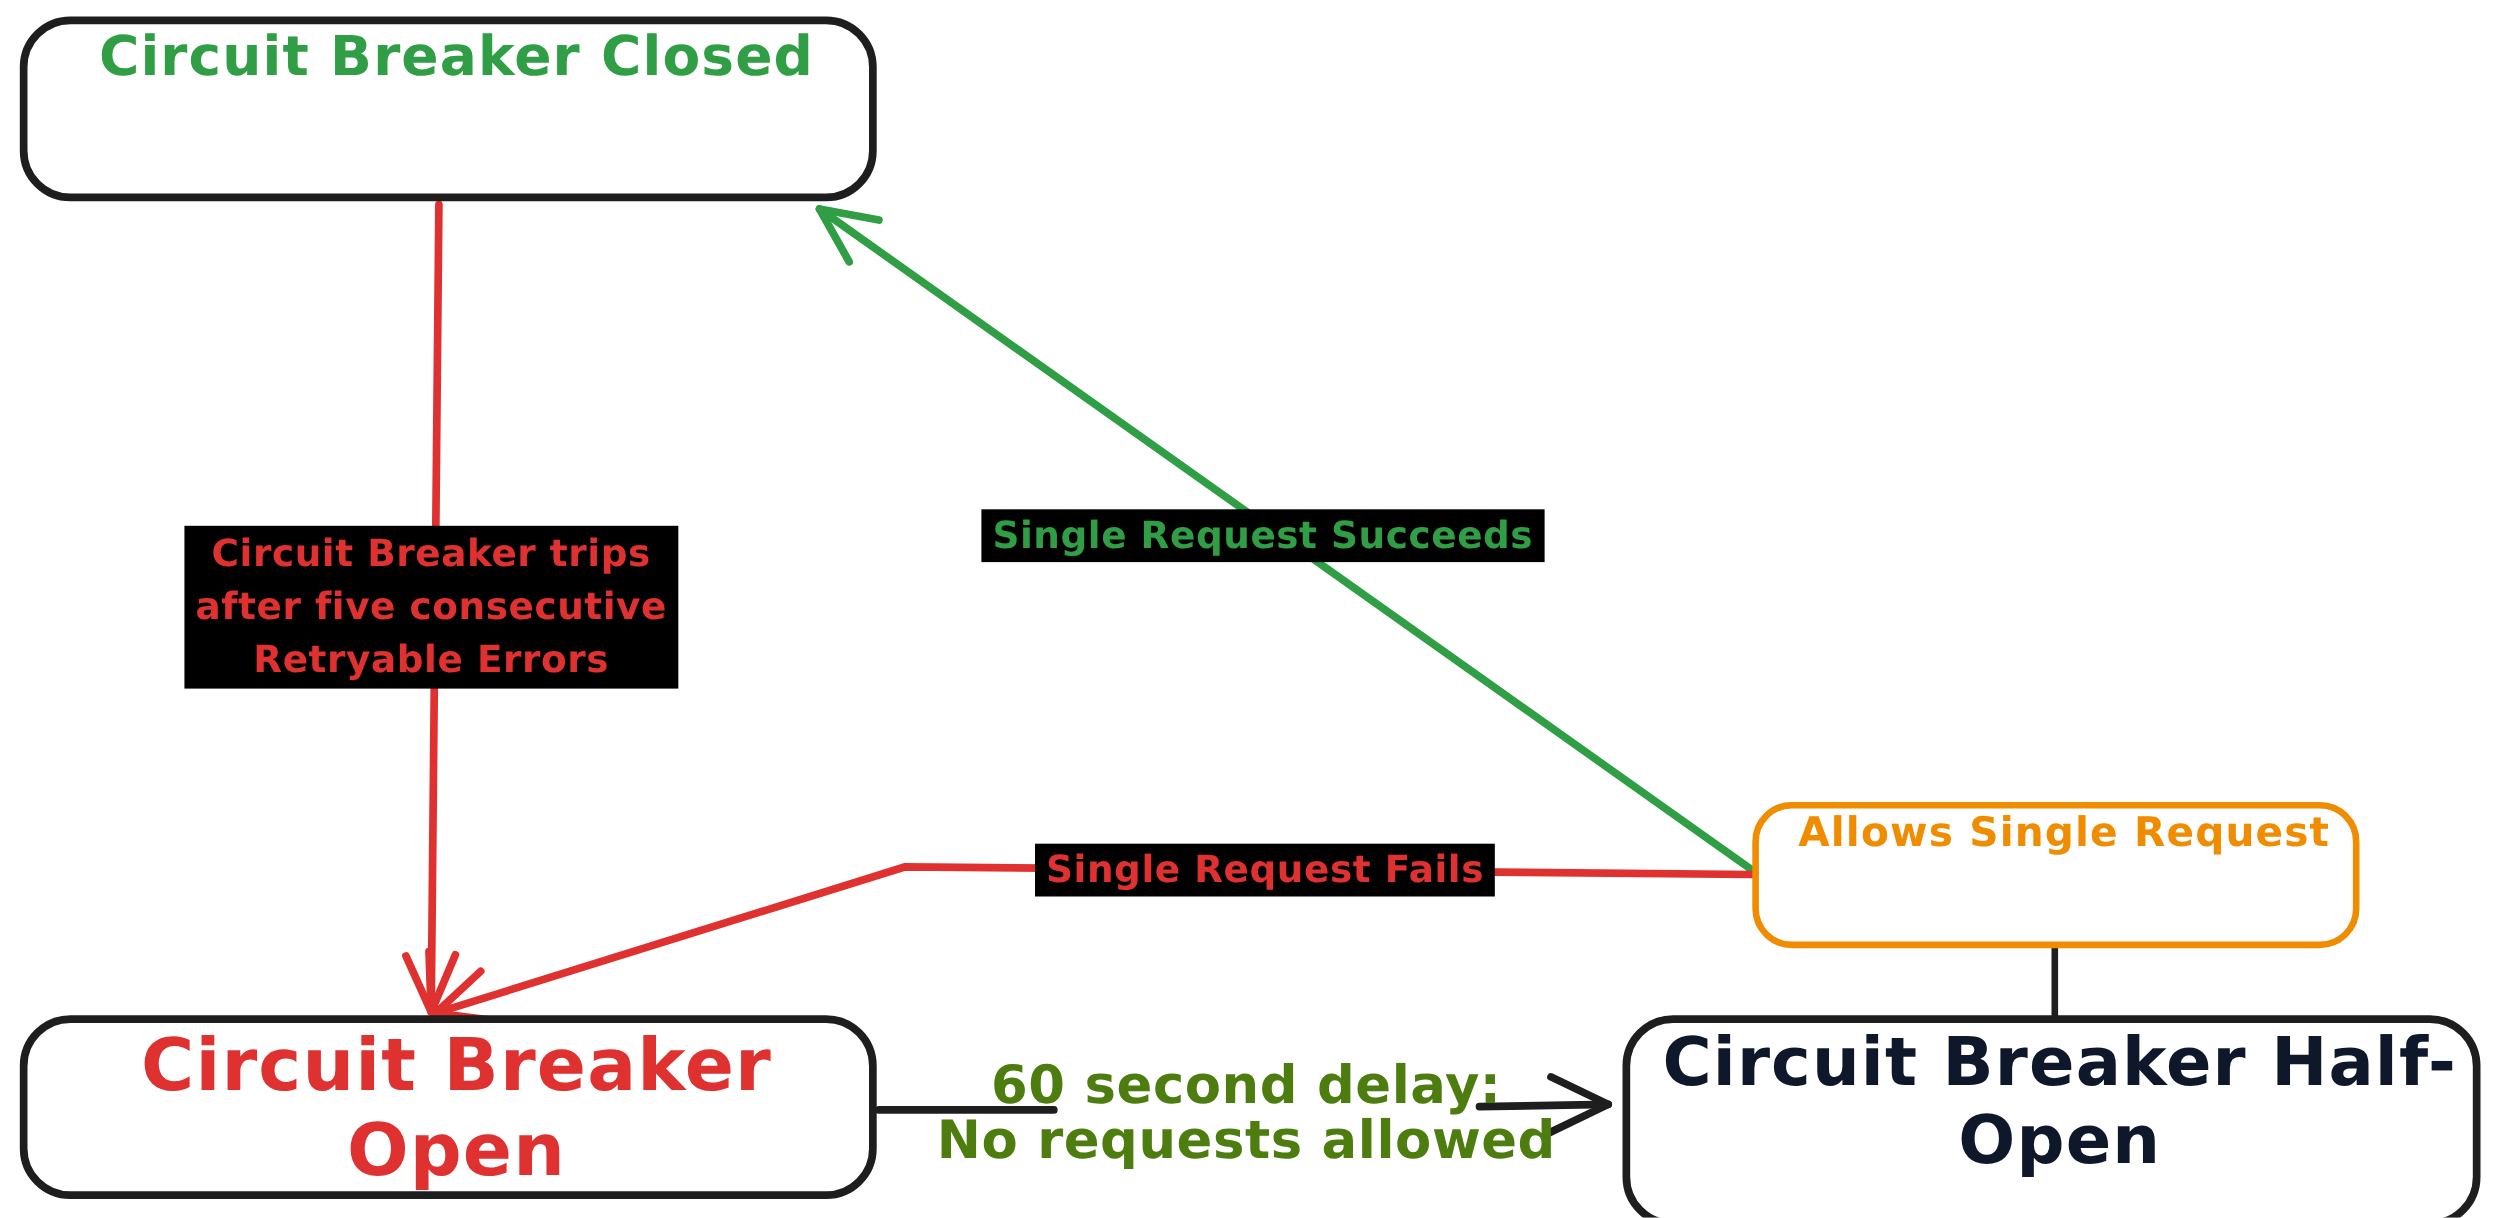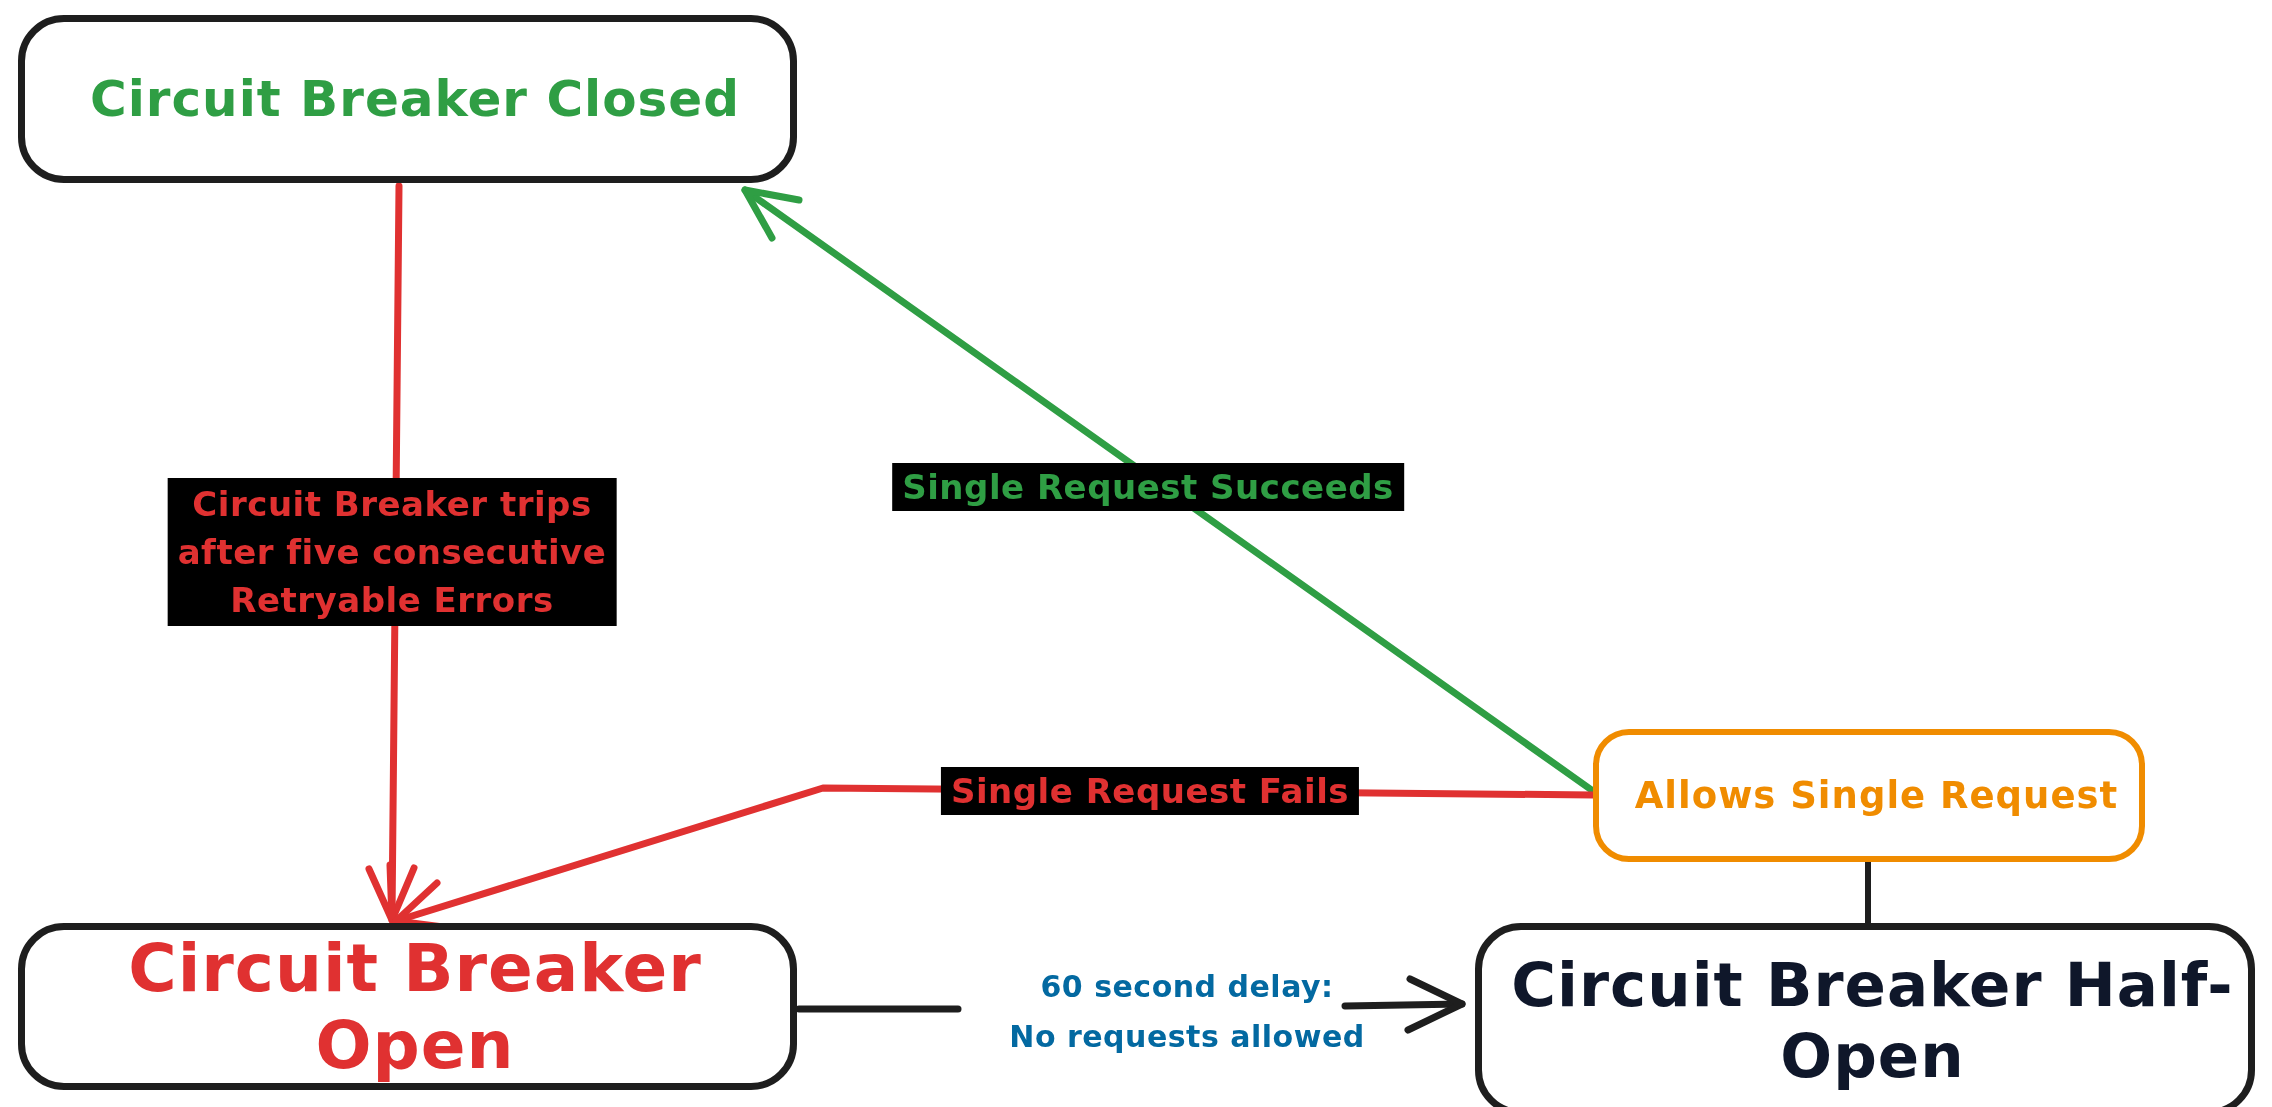--- a/index.html
+++ b/index.html
@@ -13,21 +13,21 @@
   .edges{position:absolute;left:0;top:0;width:2272px;height:1107px;}
   .edges path{fill:none;stroke-width:7;stroke-linecap:round;stroke-linejoin:round;}
   .edges path.thin{stroke-width:6;}
 
   .node{
     position:absolute;
     box-sizing:border-box;
     background:#ffffff;
     border:7px solid #1e1e1e;
     border-radius:46px;
-    display:flex;align-items:center;justify-content:center;
+    display:flex;justify-content:center;
     font-weight:bold;
     letter-spacing:1px;
     text-align:center;
     padding-left:15px;
   }
   .node-closed{left:18px;top:15px;width:779px;height:168px;color:#2f9e44;font-size:50px;}
   .node-open{left:18px;top:923px;width:779px;height:167px;color:#e03131;font-size:66px;}
   .node-half{left:1475px;top:923px;width:780px;height:193px;color:#0f172a;font-size:61px;}
   .node-allows{
     left:1593px;top:729px;width:552px;height:133px;
@@ -41,21 +41,21 @@
     background:#000000;
     font-weight:bold;
     text-align:center;
     white-space:pre-line;
     letter-spacing:0.5px;
     padding:2px 10px;
   }
   .lbl-trip{left:392px;top:552px;color:#e03131;font-size:34px;line-height:48px;}
   .lbl-success{left:1148px;top:487px;color:#2f9e44;font-size:34px;line-height:44px;}
   .lbl-fail{left:1150px;top:791px;color:#e03131;font-size:34px;line-height:44px;}
-  .lbl-delay{left:1187px;top:1012px;color:#0369a1;font-size:30px;line-height:50px;background:transparent;}
+  .lbl-delay{left:1133px;top:1012px;color:#4d7c0f;font-size:48px;line-height:50px;background:transparent;}
 </style>
 </head>
 <body>
 
 <div class="canvas">
 
   <svg class="edges" viewBox="0 0 2272 1107" xmlns="http://www.w3.org/2000/svg">
 
     <g>
       <path d="M399 186 L392 918" stroke="#e03131"></path>

